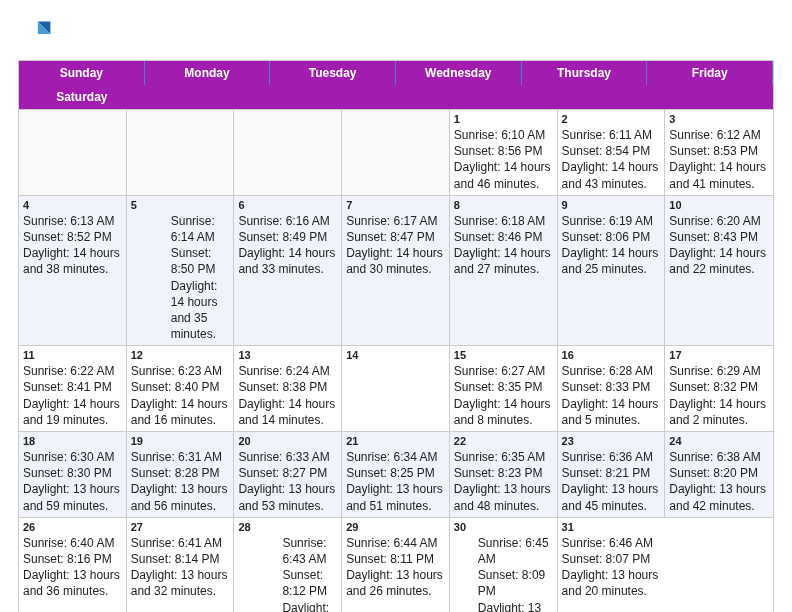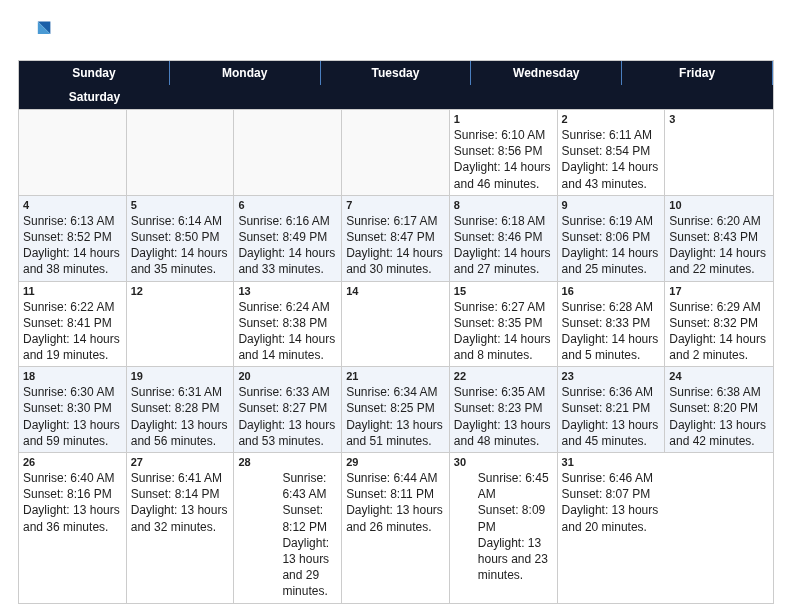--- a/index.html
+++ b/index.html
@@ -53,22 +53,22 @@
       color: #444;
     }
     .calendar {
       flex: 1;
       display: flex;
       flex-direction: column;
       border: 1px solid #ccc;
     }
     .cal-header-row {
       display: grid;
-      grid-template-columns: repeat(5, 1fr);
-      background: #0f172a;
+      grid-template-columns: repeat(6, 1fr);
+      background: #a21caf;
     }
     .cal-header-cell {
       color: #fff;
       font-size: 12px;
       font-weight: bold;
       text-align: center;
       padding: 5px 2px;
       border-right: 1px solid #4a7fc0;
     }
     .cal-header-cell:last-child { border-right: none; }
@@ -127,20 +127,21 @@
       <div class="title-location"></div>
     </div>
   </div>
 
   <div class="calendar">
     <div class="cal-header-row">
     <div class="cal-header-cell">Sunday</div>
         <div class="cal-header-cell">Monday</div>
         <div class="cal-header-cell">Tuesday</div>
         <div class="cal-header-cell">Wednesday</div>
+        <div class="cal-header-cell">Thursday</div>
         <div class="cal-header-cell">Friday</div>
         <div class="cal-header-cell">Saturday</div>
       </div>
     <div class="cal-body">
     <div class="cal-week">
           <div class="cal-cell empty"></div>
           <div class="cal-cell empty"></div>
           <div class="cal-cell empty"></div>
           <div class="cal-cell empty"></div>
           <div class="cal-cell">
@@ -150,32 +151,35 @@
 Daylight: 14 hours and 46 minutes.</div>
           </div>
           <div class="cal-cell">
             <div class="day-num">2</div>
             <div class="day-info" style="white-space: pre-line;">Sunrise: 6:11 AM
 Sunset: 8:54 PM
 Daylight: 14 hours and 43 minutes.</div>
           </div>
           <div class="cal-cell">
             <div class="day-num">3</div>
+            <div class="day-info" style="white-space: pre-line;">Sunrise: 6:12 AM
+Sunset: 8:53 PM
+Daylight: 14 hours and 41 minutes.</div>
           </div>
         </div>
         <div class="cal-week">
           <div class="cal-cell alt-row">
             <div class="day-num">4</div>
             <div class="day-info" style="white-space: pre-line;">Sunrise: 6:13 AM
 Sunset: 8:52 PM
 Daylight: 14 hours and 38 minutes.</div>
           </div>
           <div class="cal-cell alt-row">
             <div class="day-num">5</div>
-            <div class="day-info" style="white-space: pre-line;">Sunrise: 6:14 AM
+            <div class="day-info" style="white-space: pre-line; margin-left: 40px;">Sunrise: 6:14 AM
 Sunset: 8:50 PM
 Daylight: 14 hours and 35 minutes.</div>
           </div>
           <div class="cal-cell alt-row">
             <div class="day-num">6</div>
             <div class="day-info" style="white-space: pre-line;">Sunrise: 6:16 AM
 Sunset: 8:49 PM
 Daylight: 14 hours and 33 minutes.</div>
           </div>
           <div class="cal-cell alt-row">
@@ -205,20 +209,23 @@
         </div>
         <div class="cal-week">
           <div class="cal-cell">
             <div class="day-num">11</div>
             <div class="day-info" style="white-space: pre-line;">Sunrise: 6:22 AM
 Sunset: 8:41 PM
 Daylight: 14 hours and 19 minutes.</div>
           </div>
           <div class="cal-cell">
             <div class="day-num">12</div>
+            <div class="day-info" style="white-space: pre-line;">Sunrise: 6:23 AM
+Sunset: 8:40 PM
+Daylight: 14 hours and 16 minutes.</div>
           </div>
           <div class="cal-cell">
             <div class="day-num">13</div>
             <div class="day-info" style="white-space: pre-line;">Sunrise: 6:24 AM
 Sunset: 8:38 PM
 Daylight: 14 hours and 14 minutes.</div>
           </div>
           <div class="cal-cell">
             <div class="day-num">14</div>
           </div>

